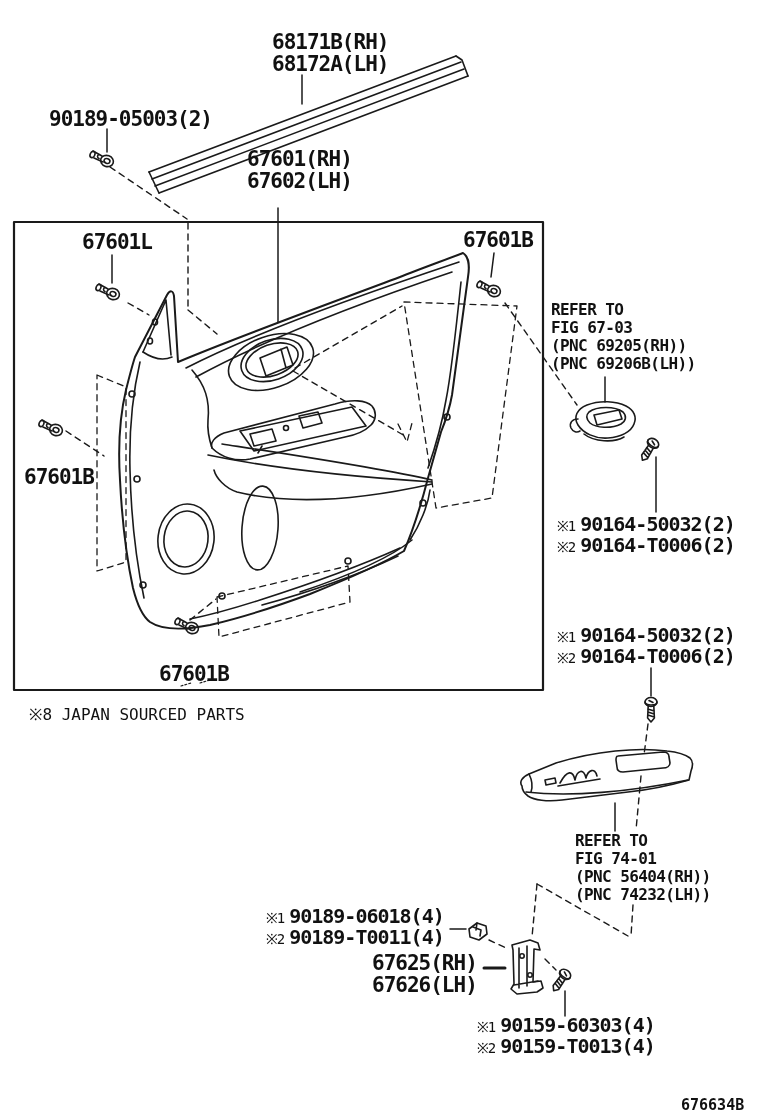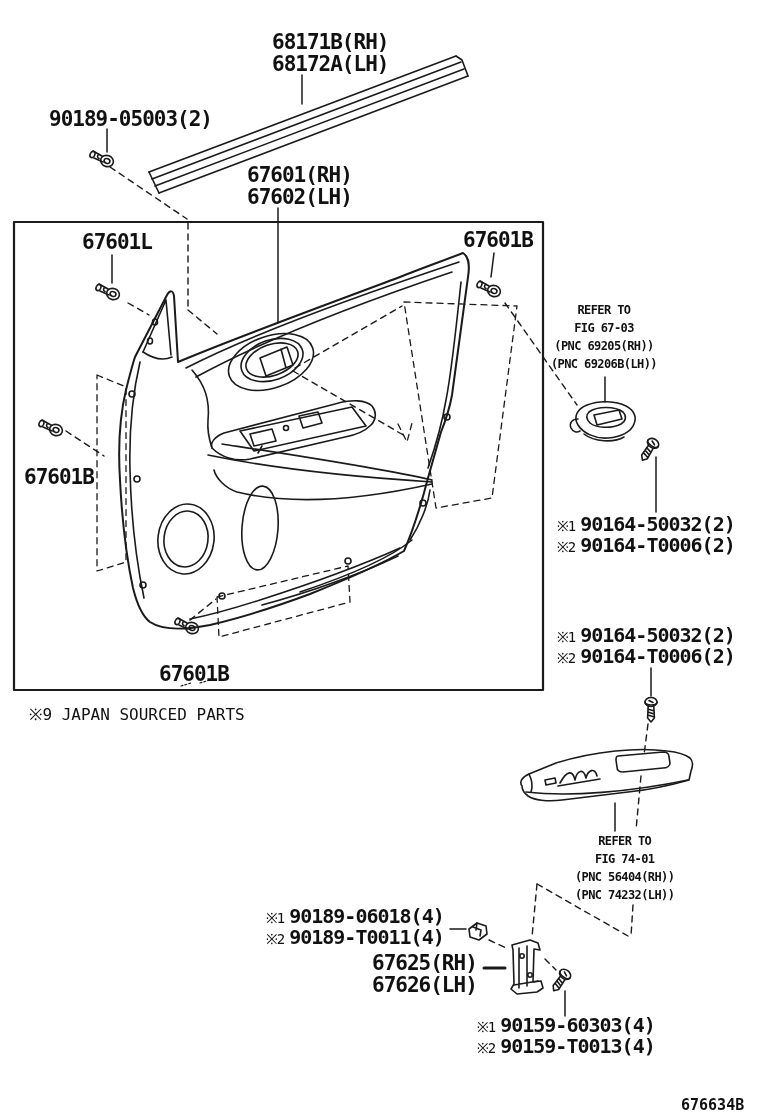--- a/index.html
+++ b/index.html
@@ -1,21 +1,21 @@
 <!DOCTYPE html>
 <html><head>
 <meta charset="utf-8">
 <style>
   html,body{margin:0;padding:0;background:#fff;}
   #stage{position:relative;width:760px;height:1112px;background:#ffffff;overflow:hidden;
          font-family:"DejaVu Sans Mono","Liberation Mono",monospace;color:#111;}
   #art{position:absolute;left:0;top:0;z-index:0;}
   .lbl{position:absolute;z-index:1;font-weight:bold;white-space:nowrap;}
   .big{font-size:21px;line-height:22px;letter-spacing:-1px;}
-  .ref{font-size:12px;line-height:18px;letter-spacing:-0.6px;text-align:center;}
+  .ref{font-size:16px;line-height:18px;letter-spacing:-0.6px;}
   .note{position:absolute;z-index:1;}
   .note-row{display:flex;align-items:baseline;height:21px;white-space:nowrap;}
   .mark{font-size:14px;font-weight:normal;margin-right:5px;letter-spacing:-1px;}
   .pn{font-size:20px;font-weight:bold;letter-spacing:-1px;}
   .foot{position:absolute;z-index:1;font-size:16px;line-height:19px;font-weight:normal;
         letter-spacing:0;white-space:nowrap;}
   .figcode{position:absolute;z-index:1;font-size:15px;font-weight:bold;letter-spacing:0;margin-top:11px;}
 </style>
 </head>
 <body>
@@ -196,21 +196,21 @@
     </g>
   </svg>
 
   <div class="lbl big" style="left:272px;top:31px">
     <div>68171B(RH)</div>
     <div>68172A(LH)</div>
   </div>
 
   <div class="lbl big" style="left:49px;top:108px">90189-05003(2)</div>
 
-  <div class="lbl big" style="left:247px;top:164px">
+  <div class="lbl big" style="left:247px;top:148px">
     <div>67601(RH)</div>
     <div>67602(LH)</div>
   </div>
 
   <div class="lbl big" style="left:82px;top:231px">67601L</div>
 
   <div class="lbl big" style="left:463px;top:229px">67601B</div>
 
   <div class="lbl big" style="left:24px;top:466px">67601B</div>
 
@@ -239,21 +239,21 @@
       <span class="mark">※1</span>
       <span class="pn">90164-50032(2)</span>
     </div>
     <div class="note-row">
       <span class="mark">※2</span>
       <span class="pn">90164-T0006(2)</span>
     </div>
   </div>
 
   <div class="foot" style="left:29px;top:705px">
-    <div>※9 JAPAN SOURCED PARTS</div>
+    <div>※8 JAPAN SOURCED PARTS</div>
   </div>
 
   <div class="lbl ref" style="left:575px;top:832px">
     <div>REFER TO</div>
     <div>FIG 74-01</div>
     <div>(PNC 56404(RH))</div>
     <div>(PNC 74232(LH))</div>
   </div>
 
   <div class="note" style="left:266px;top:904px">

